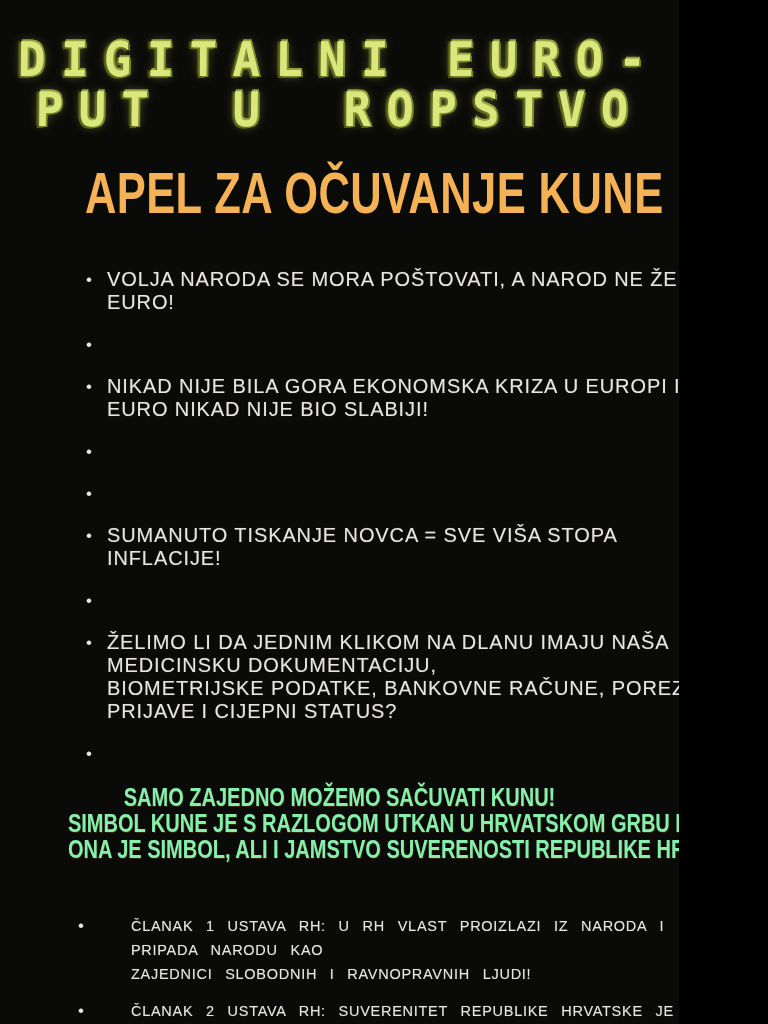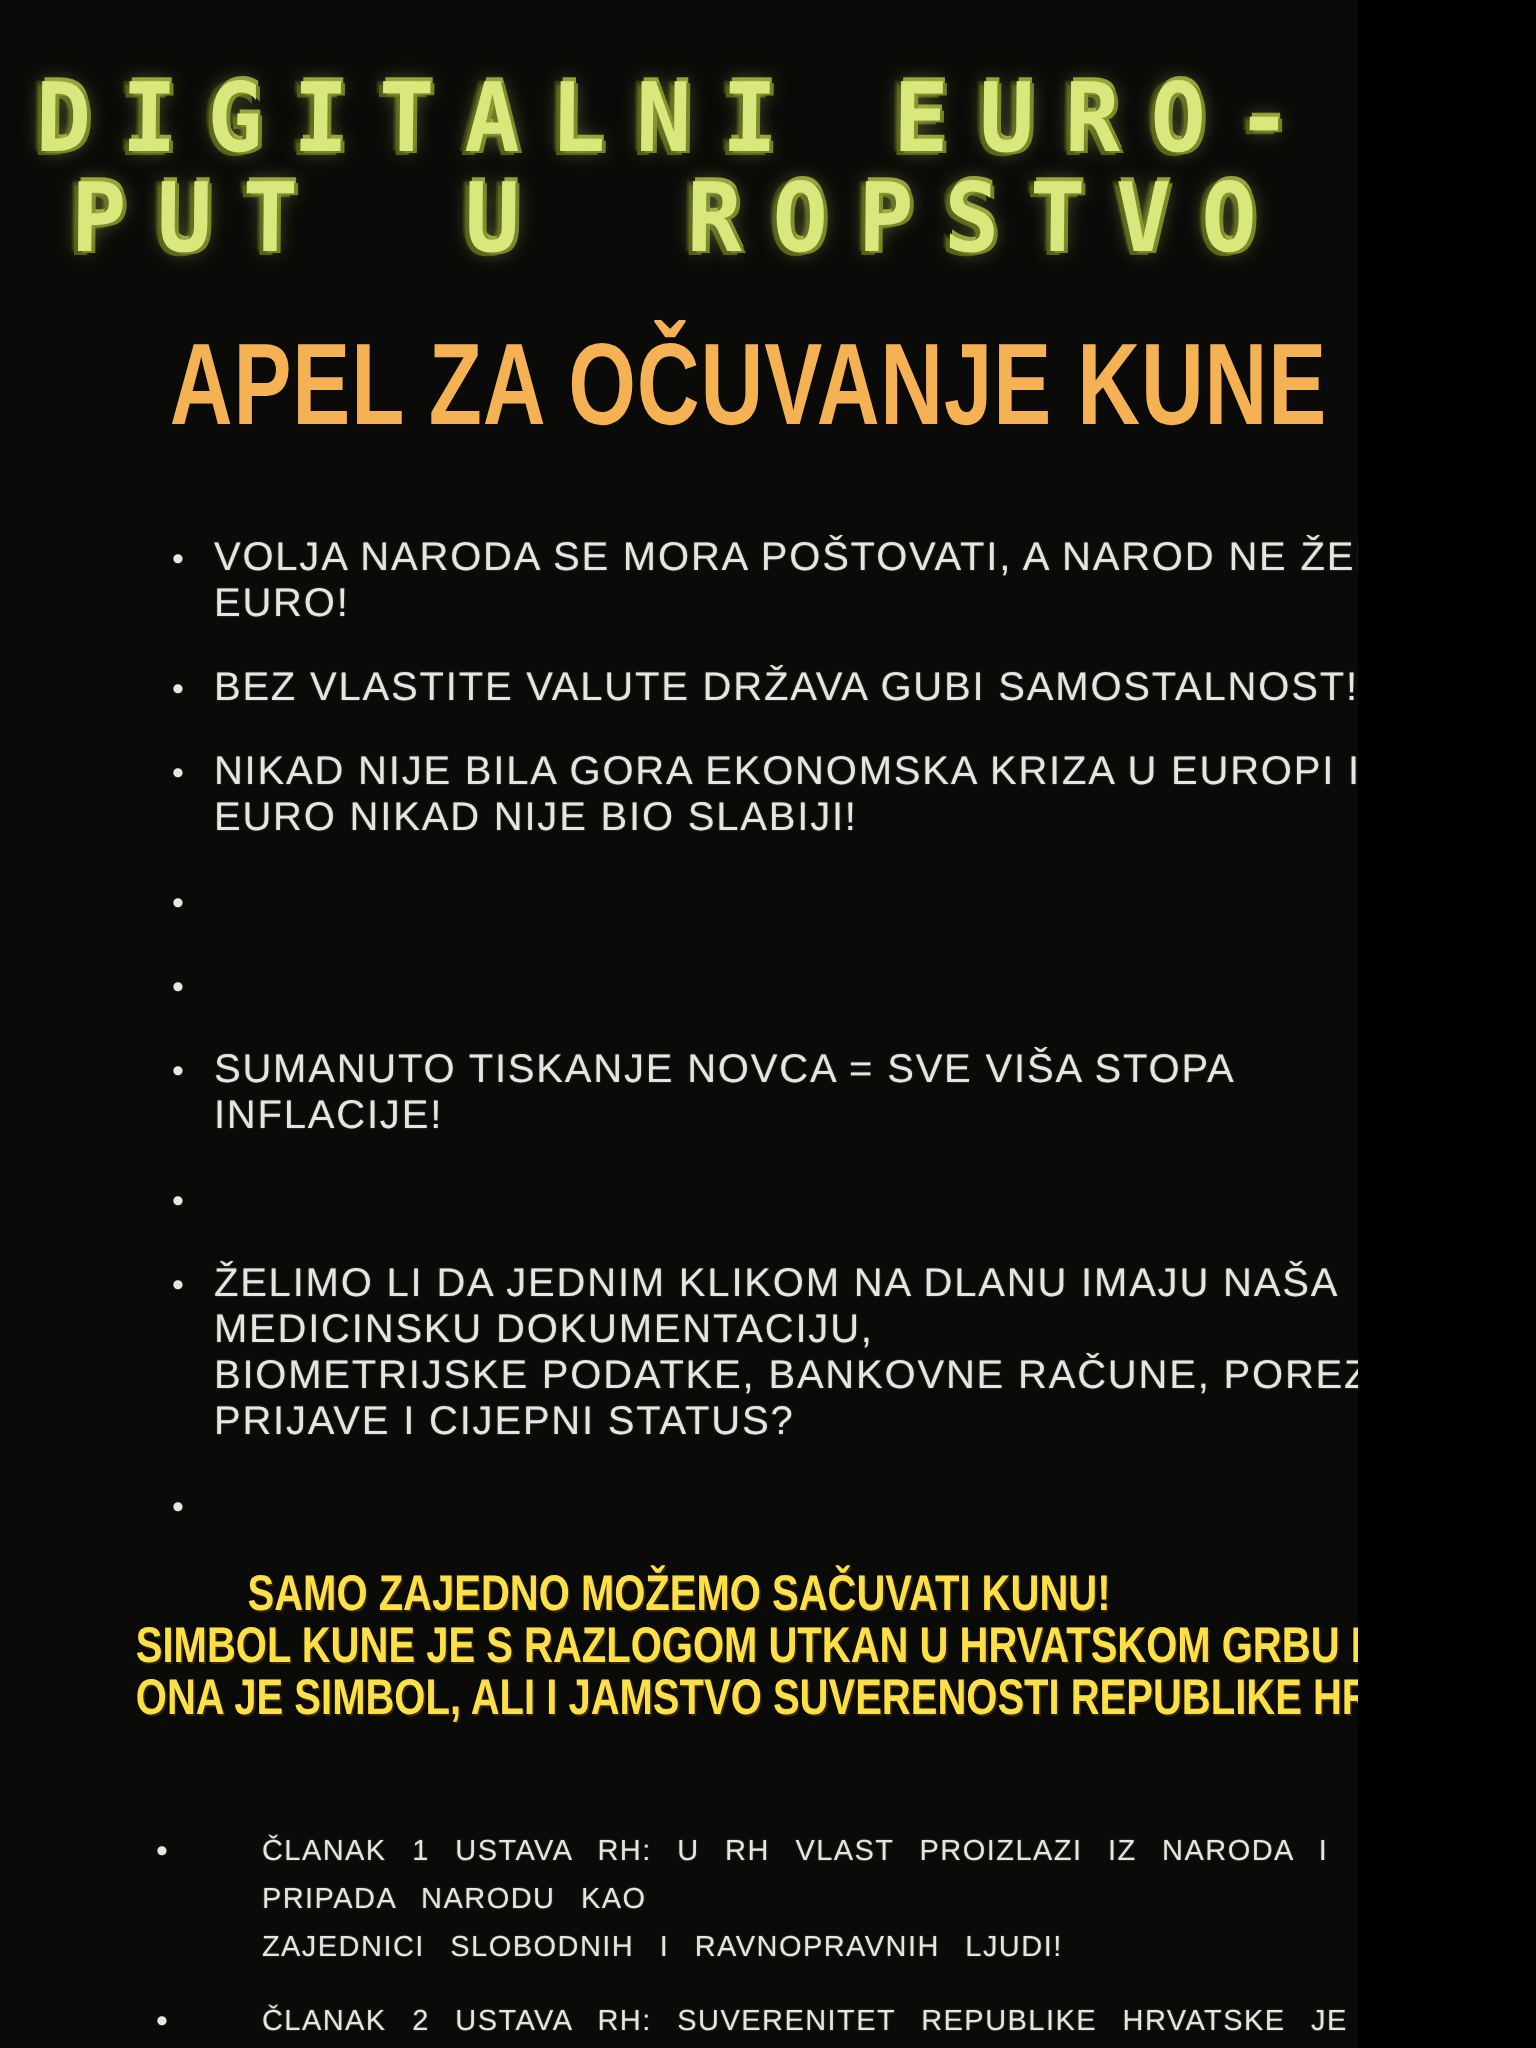--- a/index.html
+++ b/index.html
@@ -61,21 +61,21 @@
   .main-bullets li{margin-bottom:19px;}
   .main-bullets .btext{
     font-size:20px;
     line-height:23px;
     letter-spacing:0.045em;
   }
   
   .slogan{
     margin-top:8px;
     text-align:center;
-    color:#fde047;
+    color:#86efac;
     font-weight:bold;
   }
   .slogan-line{
     font-size:25px;
     line-height:26px;
     transform:scaleX(0.80);
     white-space:nowrap;
     text-shadow:1px 1px 0 rgba(90,60,10,0.55);
   }
   
@@ -102,21 +102,20 @@
 
   <h2 class="appeal">APEL ZA OČUVANJE KUNE</h2>
 
   <ul class="main-bullets">
     <li>
       <span class="dot">•</span>
       <span class="btext">VOLJA NARODA SE MORA POŠTOVATI, A NAROD NE ŽELI EURO!</span>
     </li>
     <li>
       <span class="dot">•</span>
-      <span class="btext">BEZ VLASTITE VALUTE DRŽAVA GUBI SAMOSTALNOST!</span>
     </li>
     <li>
       <span class="dot">•</span>
       <span class="btext">NIKAD NIJE BILA GORA EKONOMSKA KRIZA U EUROPI I EURO NIKAD NIJE BIO SLABIJI!</span>
     </li>
     <li>
       <span class="dot">•</span>
     </li>
     <li>
       <span class="dot">•</span>

